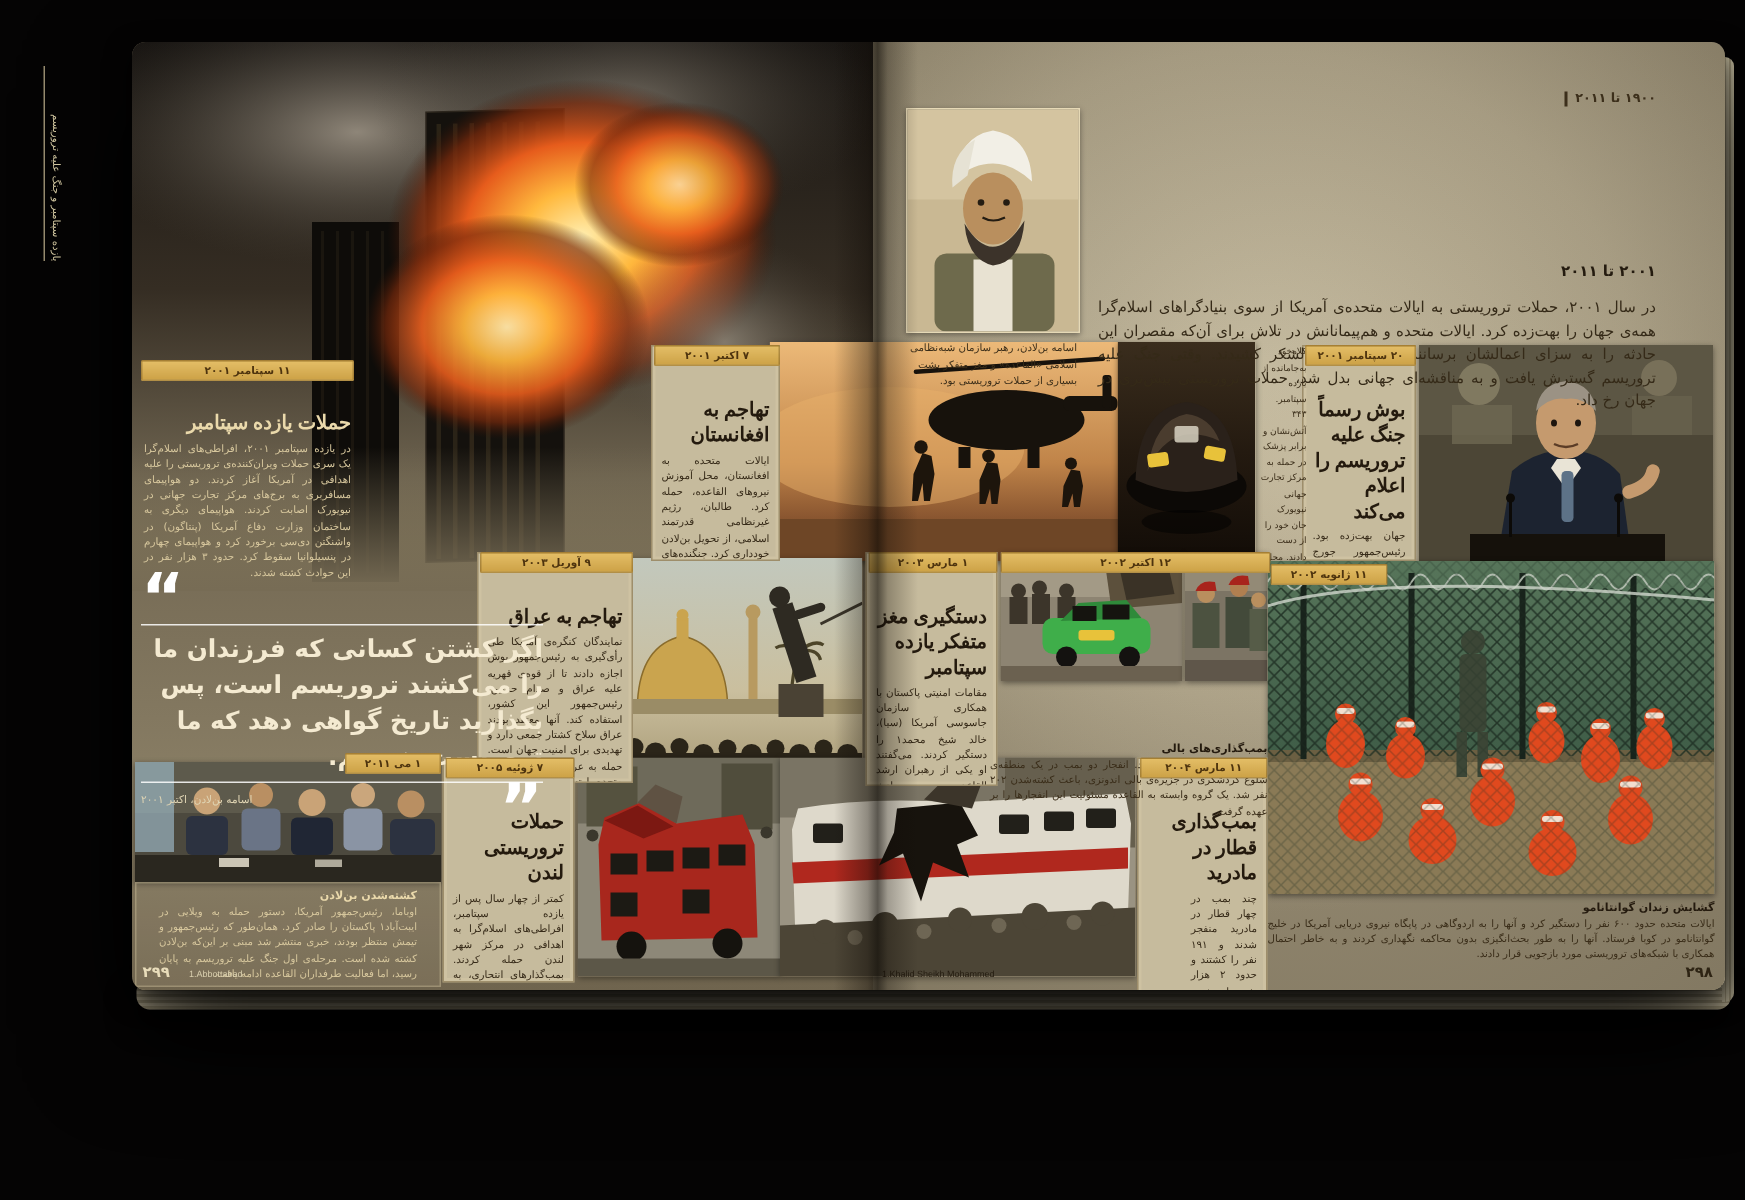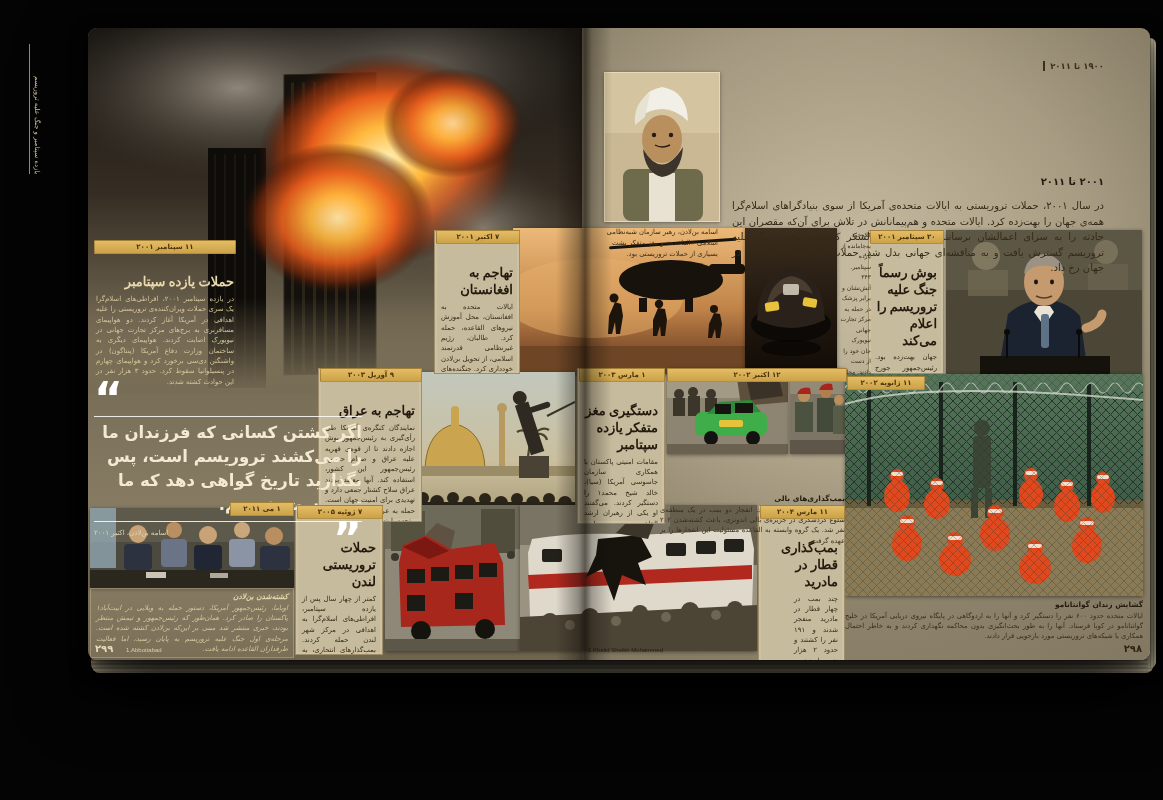--- a/index.html
+++ b/index.html
@@ -64,22 +64,22 @@
        writing-mode:vertical-rl;letter-spacing:1px;border-left:1px solid rgba(210,195,155,.7);padding-left:3px;}
   .quote{position:absolute;left:6px;top:358px;width:268px;z-index:21;color:#f4ead1;text-align:right;}
   .quote .qmark{font-size:44px;font-weight:bold;line-height:.6;color:#fff;}
   .quote .rule{border-top:1.5px solid rgba(255,255,255,.85);margin:4px 0;}
   .quote .qt{font-size:16.5px;font-weight:bold;line-height:1.45;}
   .quote .attr{font-size:7px;color:#e0d5b4;margin-top:3px;}
   .quote .close-row{display:flex;flex-direction:row-reverse;justify-content:space-between;align-items:flex-start;}
   .pagenum{position:absolute;bottom:6px;font-size:10px;font-weight:bold;z-index:25;}
   .footnote{position:absolute;bottom:7px;font-size:6px;font-family:"Liberation Sans",sans-serif;z-index:25;}
 
-  .sit-cap{position:absolute;left:2px;top:560px;width:204px;z-index:21;padding:3px 5px;box-sizing:border-box;
-       background:rgba(190,178,148,.14);border:1px solid rgba(220,205,165,.35);font-style:italic;}
+  .sit-cap{position:absolute;left:2px;top:560px;width:204px;z-index:21;padding:3px 15px;box-sizing:border-box;
+       background:rgba(190,178,148,.14);border:1px solid rgba(220,205,165,.35);}
   .sit-cap .cap-title{color:#ead9ab;}
   .sit-cap .cap-body{color:#d7c79d;}
 </style>
 </head>
 <body>
 
 <div class="stage">
 
   <div class="spine-label fa">یازده سپتامبر و جنگ علیه تروریسم</div>
 

